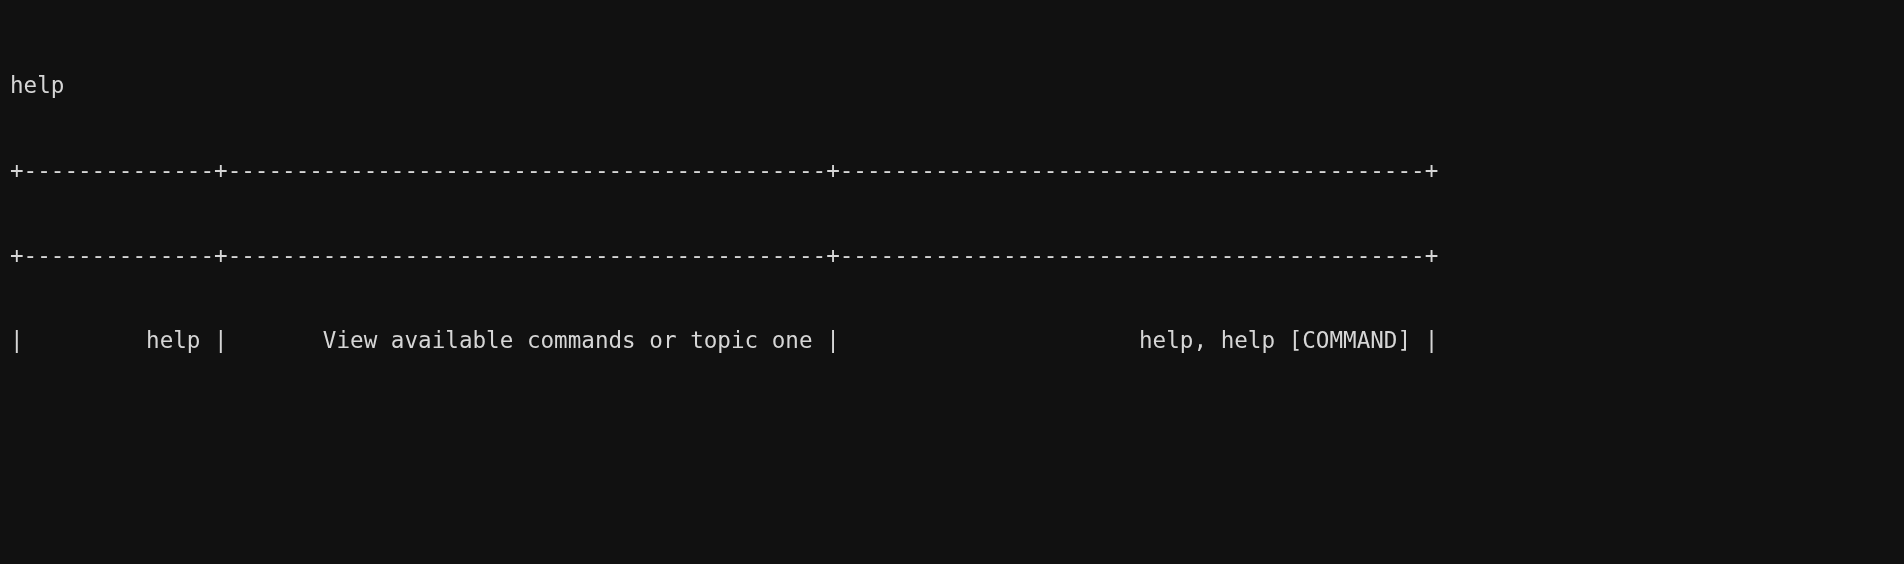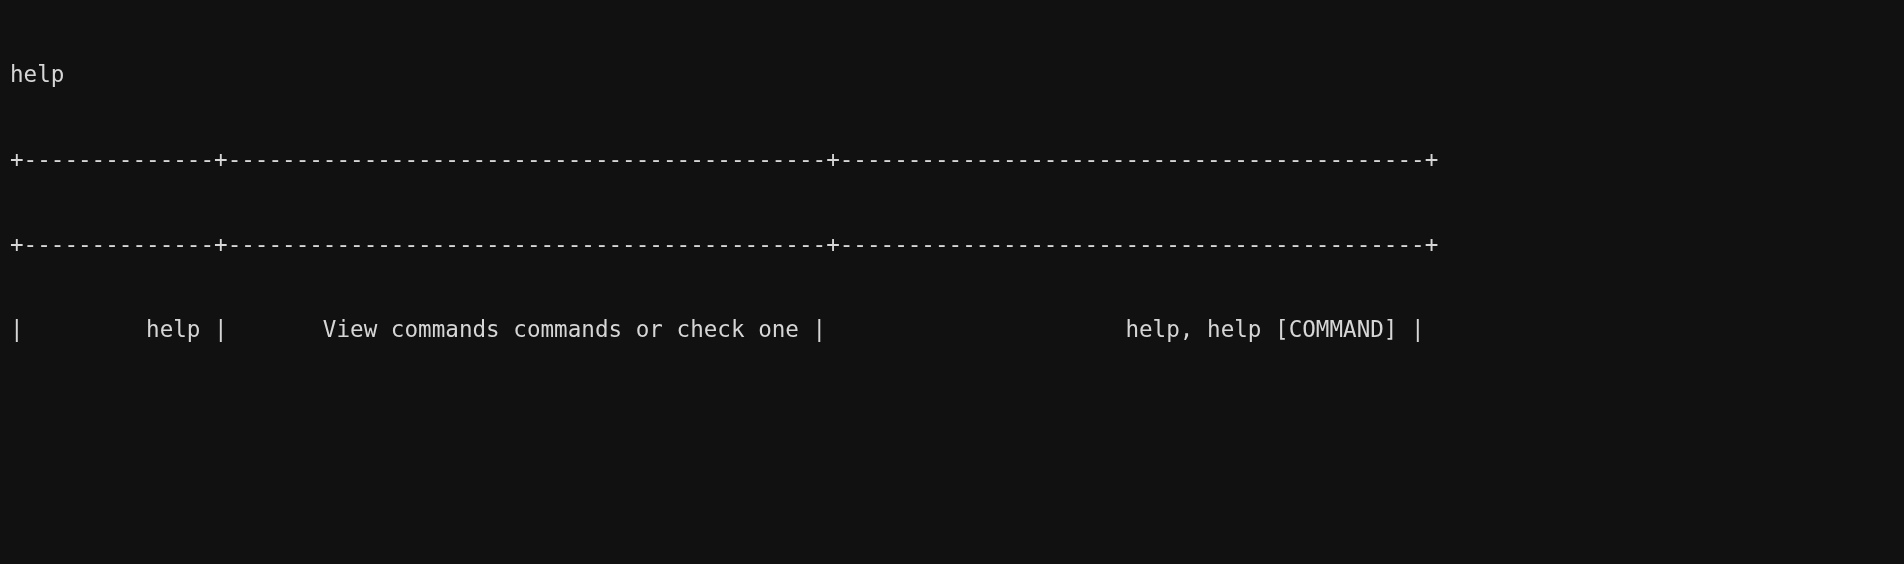--- a/index.html
+++ b/index.html
@@ -14,21 +14,21 @@
   }
   #terminal {
     font-family: "DejaVu Sans Mono", "Liberation Mono", monospace;
     font-size: 22.6px;
     line-height: 28.4px;
     color: #d6d6d6;
     background: #111111;
     width: 1904px;
     height: 564px;
     box-sizing: border-box;
-    padding: 3px 0 0 10px;
+    padding: 14px 0 0 10px;
     white-space: pre;
     letter-spacing: 0px;
     -webkit-font-smoothing: antialiased;
   }
   .term-line {
     white-space: pre;
     display: block;
     height: 28.4px;
   }
   .prompt-line {
@@ -37,21 +37,21 @@
     height: 28.4px;
   }
 </style>
 </head>
 <body>
 
 <div id="terminal">
   <span class="prompt-line">help</span>
   <span class="term-line">+--------------+--------------------------------------------+-------------------------------------------+</span>
   <span class="term-line">+--------------+--------------------------------------------+-------------------------------------------+</span>
-  <span class="term-line">|         help |       View commands commands or check one |                      help, help [COMMAND] |</span>
+  <span class="term-line">|         help |       View available commands or topic one |                      help, help [COMMAND] |</span>
   
   
   
   
   
   
   
   
   
   

